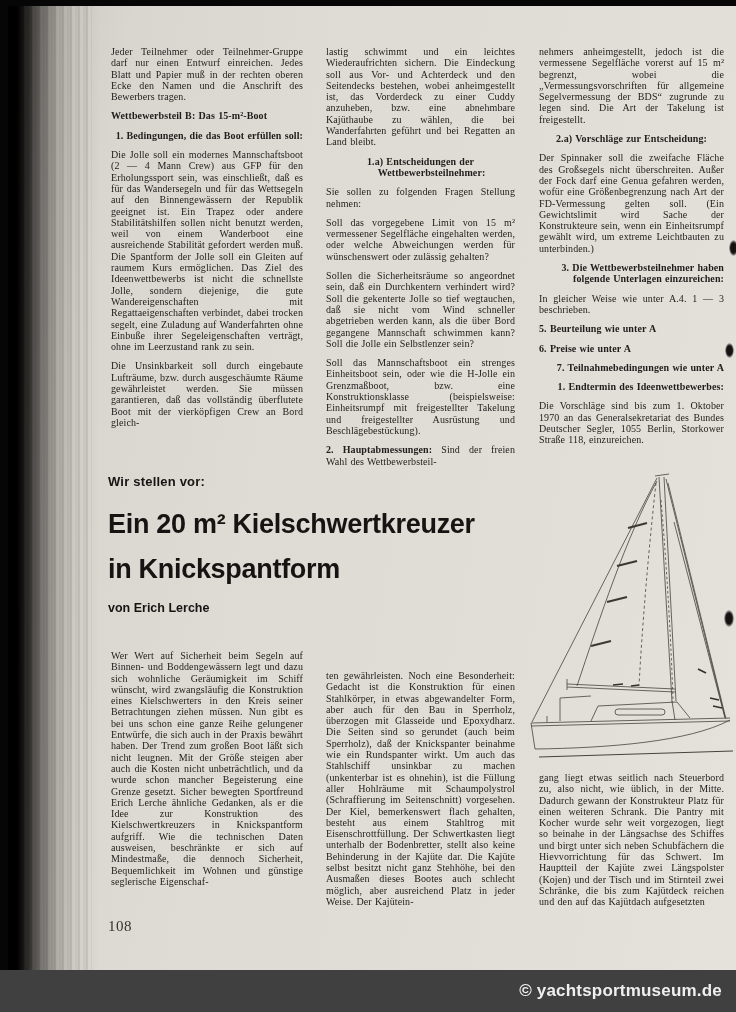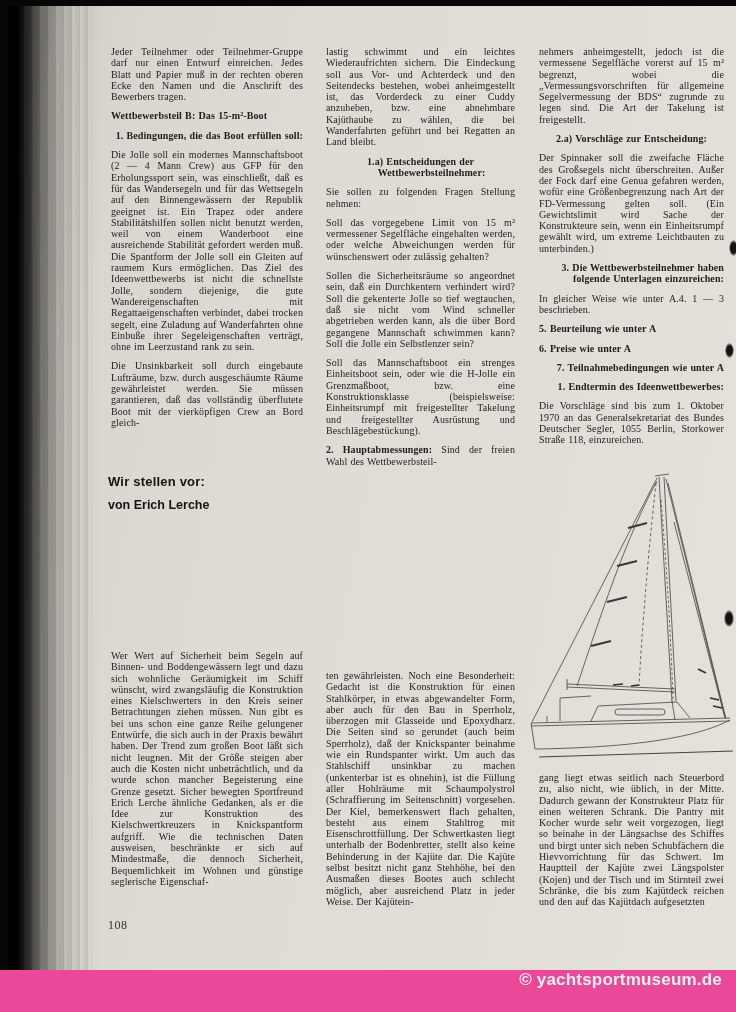--- a/index.html
+++ b/index.html
@@ -15,22 +15,22 @@
   .binding{
     position:absolute;left:0;top:0;width:92px;height:100%;
     background:linear-gradient(to right,#000 0,#000 9px,rgba(18,17,15,.92) 18px,rgba(45,43,40,.62) 32px,rgba(95,92,86,.34) 50px,rgba(150,147,140,.16) 68px,rgba(170,167,160,0) 92px);
   }
   .binding-streaks{
     position:absolute;left:14px;top:0;width:70px;height:100%;opacity:.25;
     background:repeating-linear-gradient(to right,rgba(0,0,0,.35) 0 2px,rgba(255,255,255,.12) 2px 5px,rgba(0,0,0,.18) 5px 8px);
   }
   .speck{position:absolute;background:radial-gradient(ellipse at center,#141312 0 45%,rgba(20,19,18,0) 75%);border-radius:50%;}
   .bottombar{
-    position:absolute;left:0;top:970px;width:736px;height:42px;background:#ec4899;
-    display:flex;align-items:flex-start;justify-content:flex-end;
+    position:absolute;left:0;top:970px;width:736px;height:42px;background:#404040;
+    display:flex;align-items:center;justify-content:flex-end;
   }
   .watermark{
     font-family:"Liberation Sans", sans-serif;font-weight:700;font-size:17px;
     color:#efefef;padding-right:14px;letter-spacing:.2px;
   }
   
   .col{position:absolute;overflow:hidden;color:#1e1d1b;font-size:10px;line-height:11.3px;}
   #tcol1{left:103px;top:38px;width:208px;height:432px;}
   #tcol2{left:318px;top:38px;width:205px;height:432px;}
   #tcol3{left:531px;top:38px;width:201px;height:432px;}
@@ -40,21 +40,21 @@
   .para{margin:8px;text-align:justify;word-spacing:.06em;letter-spacing:.01em;}
   .h{font-weight:700;}
   .gap{margin-top:8px;}
   .hang{padding-left:22px;text-indent:-22px;text-align:center;}
   .hang-sm{padding-left:14px;text-indent:-14px;text-align:right;}
   
   .feature{position:absolute;left:108px;top:474px;width:430px;color:#151412;font-family:"Liberation Sans", sans-serif;}
   .kicker{font-size:13px;font-weight:700;letter-spacing:.2px;}
   .title{margin-top:13px;font-size:27px;line-height:45px;font-weight:700;letter-spacing:-.3px;}
   .byline{margin-top:9px;font-size:12.5px;font-weight:700;}
-  .pagenum{position:absolute;left:108px;top:918px;font-size:12px;color:#33312e;letter-spacing:.5px;}
+  .pagenum{position:absolute;left:108px;top:918px;font-size:15px;color:#33312e;letter-spacing:.5px;}
   .drawing{position:absolute;left:527px;top:470px;width:209px;height:293px;}
   .drawing svg{width:100%;height:100%;}
 </style>
 </head>
 <body>
 
 <div class="page">
   <div class="binding"></div>
   <div class="binding-streaks"></div>
 </div>
@@ -89,20 +89,24 @@
   <p class="para gap">In gleicher Weise wie unter A.4. 1 — 3 beschrieben.</p>
   <p class="para h gap">5.  Beurteilung wie unter A</p>
   <p class="para h gap">6.  Preise wie unter A</p>
   <p class="para h gap hang-sm">7.  Teilnahmebedingungen wie unter A</p>
   <p class="para h gap hang-sm">1.  Endtermin des Ideenwettbewerbes:</p>
   <p class="para">Die Vorschläge sind bis zum 1. Oktober 1970 an das Generalsekretariat des Bundes Deutscher Segler, 1055 Berlin, Storkower Straße 118, einzureichen.</p>
 </div>
 
 <div class="feature">
   <div class="kicker">Wir stellen vor:</div>
+  <div class="title">
+    <div>Ein 20 m² Kielschwertkreuzer</div>
+    <div>in Knickspantform</div>
+  </div>
   <div class="byline">von Erich Lerche</div>
 </div>
 
 <div class="drawing">
   <svg viewBox="0 0 209 293" fill="none" stroke="#45433f" stroke-width="0.8">
 
     <line x1="128" y1="6" x2="142" y2="4"></line>
 
     <line x1="132" y1="7" x2="145" y2="232"></line>
     <line x1="137" y1="7" x2="149" y2="231"></line>

